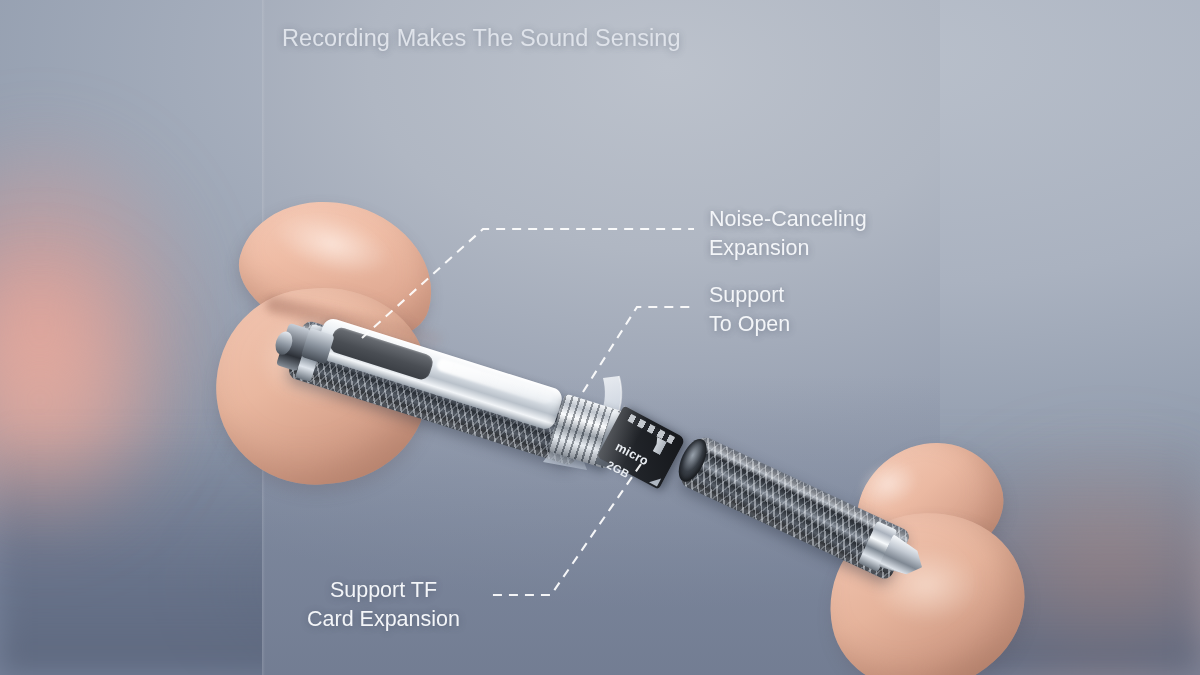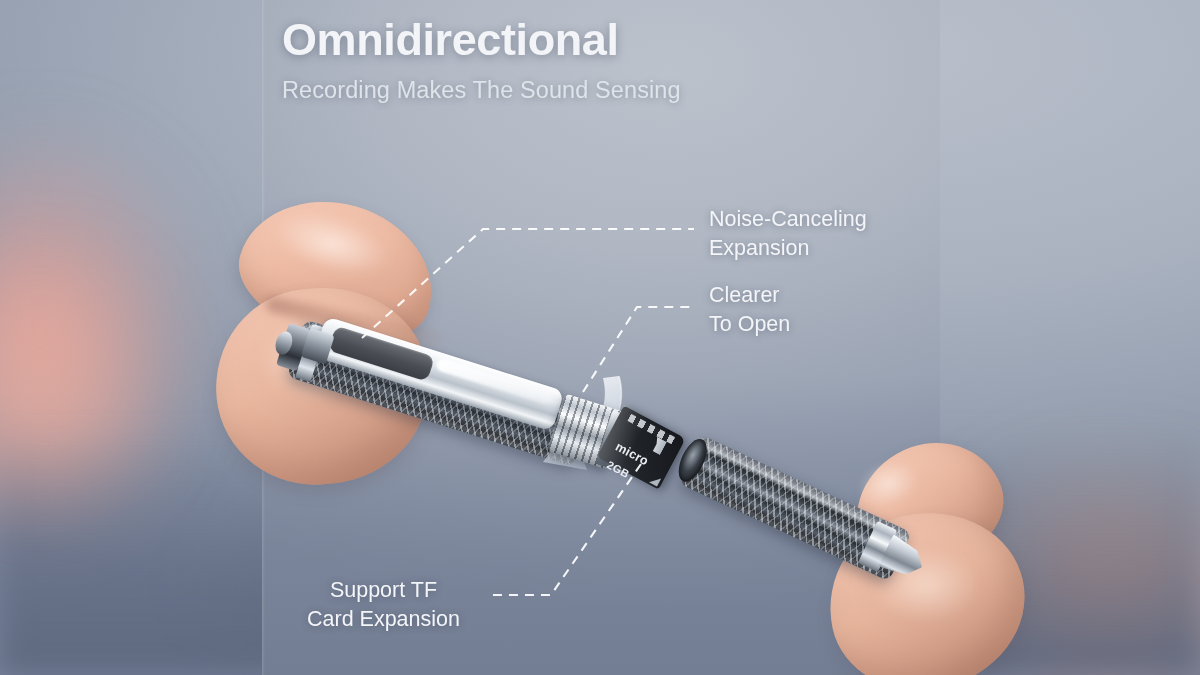--- a/index.html
+++ b/index.html
@@ -313,24 +313,23 @@
 
   <svg class="svgovl" viewBox="0 0 1200 675">
     <g fill="none" stroke="#ffffff" stroke-width="2.1" stroke-dasharray="9 7" stroke-linecap="butt" opacity=".92">
       <path d="M362,338 L483,229 L694,229"></path>
       <path d="M583,392 L637,307 L694,307"></path>
       <path d="M641,464 L551,595 L487,595"></path>
     </g>
   </svg>
 
   <div class="headwrap">
-    <div class="h1">Omnidirectional</div>
     <div class="sub">Recording Makes The Sound Sensing</div>
   </div>
 
   <div class="callout" id="co-mic">Noise-Canceling
 Expansion</div>
-  <div class="callout" id="co-rot">Clearer
+  <div class="callout" id="co-rot">Support
 To Open</div>
   <div class="callout" id="co-tf">Support TF
 Card Expansion</div>
 
 </div>
 
 </body></html>

